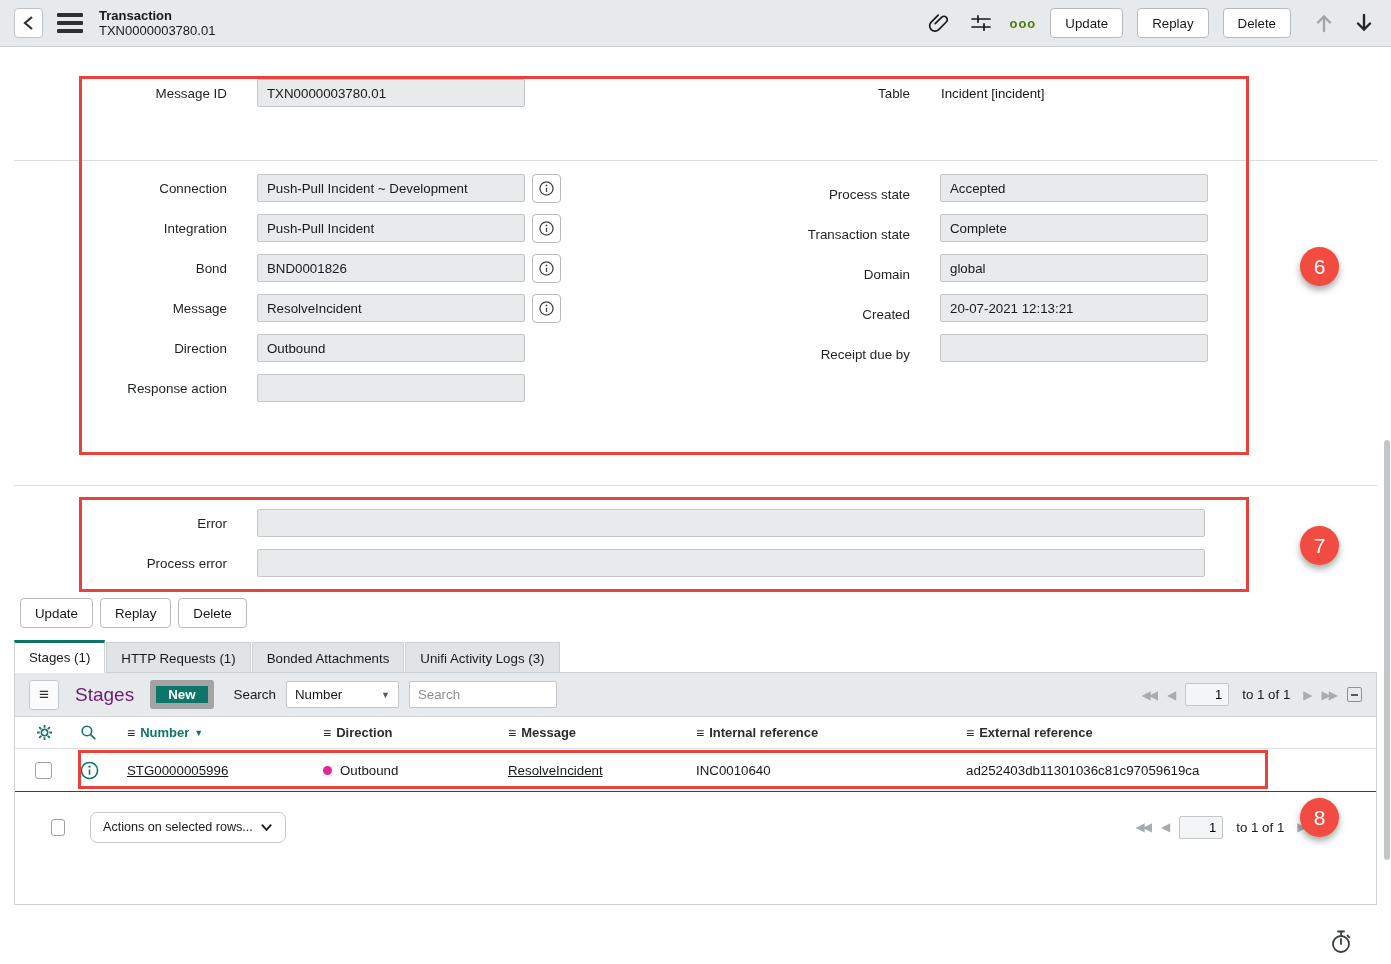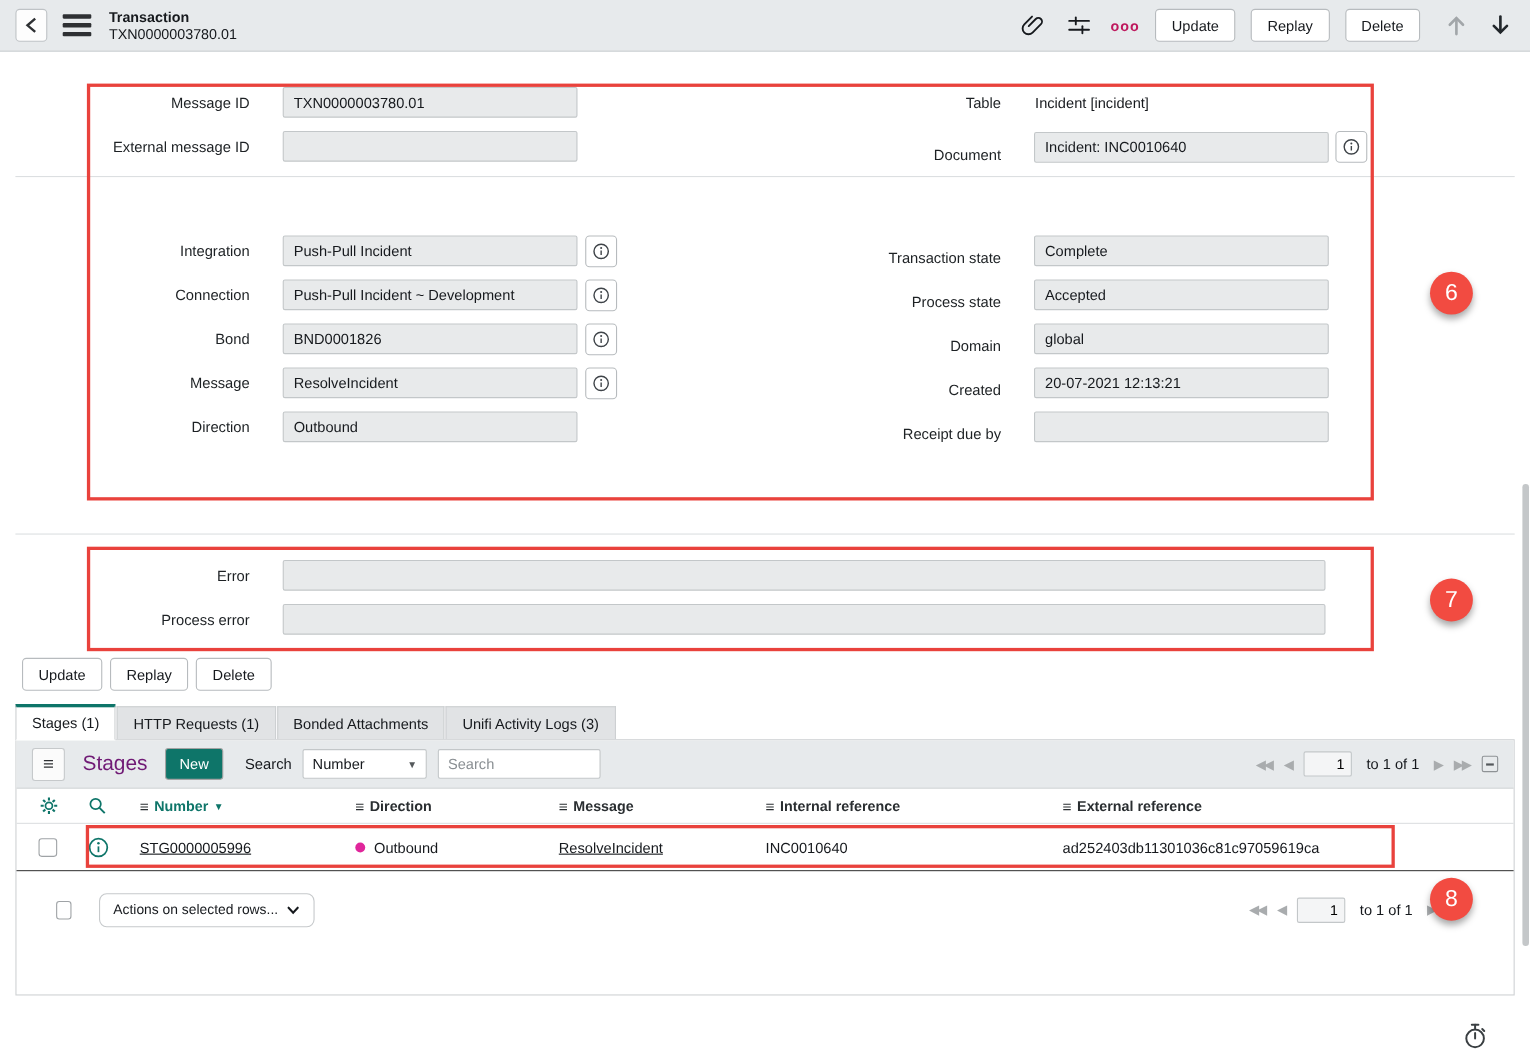--- a/index.html
+++ b/index.html
@@ -20,21 +20,21 @@
     width:29px; height:30px; background:#fdfdfd; border:1px solid #bfc3c6;
     border-radius:4px; display:flex; align-items:center; justify-content:center; cursor:pointer;
   }
   .burger { display:flex; flex-direction:column; gap:4px; cursor:pointer; padding:2px; }
   .burger i { display:block; width:26px; height:4px; background:#2e3033; border-radius:1px; }
   .title-block { line-height:15px; margin-left:2px; }
   .title-block .t1 { font-weight:bold; font-size:13px; }
   .title-block .t2 { font-size:13px; }
   .topbar-right { margin-left:auto; display:flex; align-items:center; gap:14px; }
   .icon-btn { background:none; border:none; cursor:pointer; padding:2px; }
-  .more-dots { font-weight:bold; font-size:13px; letter-spacing:1px; color:#be185d; cursor:pointer; }
+  .more-dots { font-weight:bold; font-size:13px; letter-spacing:1px; color:#4d7c0f; cursor:pointer; }
   .btn {
     background:#fff; border:1px solid #b7bbbe; border-radius:4px;
     padding:0 14px; height:30px; font-size:13.3px; color:#16191d;
     font-family:"Liberation Sans", sans-serif; cursor:pointer;
   }
 
   
   .hdivider { position:absolute; left:14px; right:14px; height:1px; background:#dcdfe1; }
   .scroll-thumb { position:absolute; right:1px; width:6px; background:#c4c7c9; border-radius:3px; }
 
@@ -96,21 +96,21 @@
   .list-toolbar {
     height:44px; background:#e7eaec; border-bottom:1px solid #d4d7d9;
     display:flex; align-items:center; padding:0 14px; gap:10px;
   }
   .tb-burger {
     width:30px; height:30px; background:#fbfbfb; border:1px solid #c6c9cb; border-radius:3px;
     font-size:17px; font-weight:bold; color:#2e3033; display:flex; align-items:center; justify-content:center; cursor:pointer;
   }
   .list-title { color:#701a75; font-size:19px; margin:0 6px; cursor:pointer; }
   .new-btn {
-    background:#0e7569; color:#fff; font-weight:normal; border:1px solid #a3a3a3; border-radius:3px;
+    background:#0e7569; color:#fff; font-weight:bold; border:6px solid #a3a3a3; border-radius:3px;
     height:29px; padding:0 12px; font-size:13.3px; cursor:pointer; font-family:"Liberation Sans", sans-serif;
   }
   .search-label { margin-left:10px; font-size:13.4px; }
   .fake-select {
     background:#fff; border:1px solid #c3c7c9; border-radius:2px; height:27px;
     display:flex; align-items:center; padding:0 8px; gap:8px; cursor:pointer; font-size:13.3px;
   }
   .num-select { width:113px; justify-content:space-between; }
   .sel-caret { font-size:9px; color:#55595c; }
   .search-input {
@@ -223,39 +223,40 @@
     <div class="fcell-l">
       <span class="flabel">Message ID</span>
       <div class="field">TXN0000003780.01</div>
     </div>
     <div class="fcell-r">
       <span class="flabel">Table</span>
       <span class="plain-value">Incident [incident]</span>
     </div>
   </div>
 
-  <div class="form-row">
-    <div class="fcell-l">
-      <span class="flabel">External message ID</span>
-      <div class="field"></div>
-    </div>
-    <div class="fcell-r">
-      <span class="flabel">Document</span>
-      <div class="field">Incident: INC0010640</div>
+
+  <div class="form-spacer"></div>
+
+  <div class="form-row">
+    <div class="fcell-l">
+      <span class="flabel">Connection</span>
+      <div class="field">Push-Pull Incident ~ Development</div>
       <span class="infobtn">
         <svg width="17" height="17" viewBox="0 0 24 24">
             <circle cx="12" cy="12" r="9.2" fill="none" stroke="currentColor" stroke-width="1.8"></circle>
             <line x1="12" y1="10.8" x2="12" y2="16.8" stroke="currentColor" stroke-width="1.8"></line>
             <circle cx="12" cy="7.6" r="1.3" fill="currentColor"></circle>
           </svg>
       </span>
     </div>
-  </div>
-
-  <div class="form-spacer"></div>
+    <div class="fcell-r">
+      <span class="flabel">Process state</span>
+      <div class="field">Accepted</div>
+    </div>
+  </div>
 
   <div class="form-row">
     <div class="fcell-l">
       <span class="flabel">Integration</span>
       <div class="field">Push-Pull Incident</div>
       <span class="infobtn">
         <svg width="17" height="17" viewBox="0 0 24 24">
             <circle cx="12" cy="12" r="9.2" fill="none" stroke="currentColor" stroke-width="1.8"></circle>
             <line x1="12" y1="10.8" x2="12" y2="16.8" stroke="currentColor" stroke-width="1.8"></line>
             <circle cx="12" cy="7.6" r="1.3" fill="currentColor"></circle>
@@ -263,38 +264,20 @@
       </span>
     </div>
     <div class="fcell-r">
       <span class="flabel">Transaction state</span>
       <div class="field">Complete</div>
     </div>
   </div>
 
   <div class="form-row">
     <div class="fcell-l">
-      <span class="flabel">Connection</span>
-      <div class="field">Push-Pull Incident ~ Development</div>
-      <span class="infobtn">
-        <svg width="17" height="17" viewBox="0 0 24 24">
-            <circle cx="12" cy="12" r="9.2" fill="none" stroke="currentColor" stroke-width="1.8"></circle>
-            <line x1="12" y1="10.8" x2="12" y2="16.8" stroke="currentColor" stroke-width="1.8"></line>
-            <circle cx="12" cy="7.6" r="1.3" fill="currentColor"></circle>
-          </svg>
-      </span>
-    </div>
-    <div class="fcell-r">
-      <span class="flabel">Process state</span>
-      <div class="field">Accepted</div>
-    </div>
-  </div>
-
-  <div class="form-row">
-    <div class="fcell-l">
       <span class="flabel">Bond</span>
       <div class="field">BND0001826</div>
       <span class="infobtn">
         <svg width="17" height="17" viewBox="0 0 24 24">
             <circle cx="12" cy="12" r="9.2" fill="none" stroke="currentColor" stroke-width="1.8"></circle>
             <line x1="12" y1="10.8" x2="12" y2="16.8" stroke="currentColor" stroke-width="1.8"></line>
             <circle cx="12" cy="7.6" r="1.3" fill="currentColor"></circle>
           </svg>
       </span>
     </div>
@@ -326,20 +309,26 @@
     <div class="fcell-l">
       <span class="flabel">Direction</span>
       <div class="field">Outbound</div>
     </div>
     <div class="fcell-r">
       <span class="flabel">Receipt due by</span>
       <div class="field"></div>
     </div>
   </div>
 
+  <div class="form-row">
+    <div class="fcell-l">
+      <span class="flabel">Response action</span>
+      <div class="field"></div>
+    </div>
+  </div>
 </div>
 
 <div class="red-outline" style="left:79px; top:76px; width:1170px; height:379px;"></div>
 <div class="callout" style="left:1300px; top:247px;">6</div>
 
 <div class="error-area">
   <div class="form-row">
     <span class="flabel" style="width:145px; margin-right:30px;">Error</span>
     <div class="field wide"></div>
   </div>

